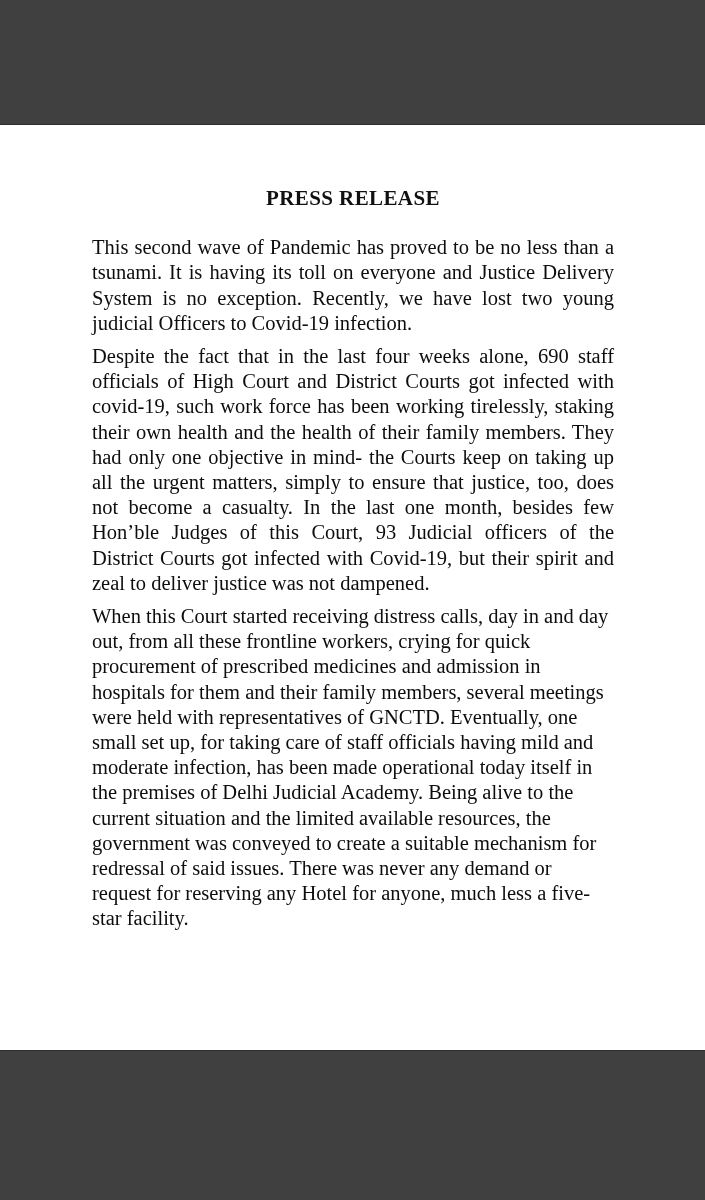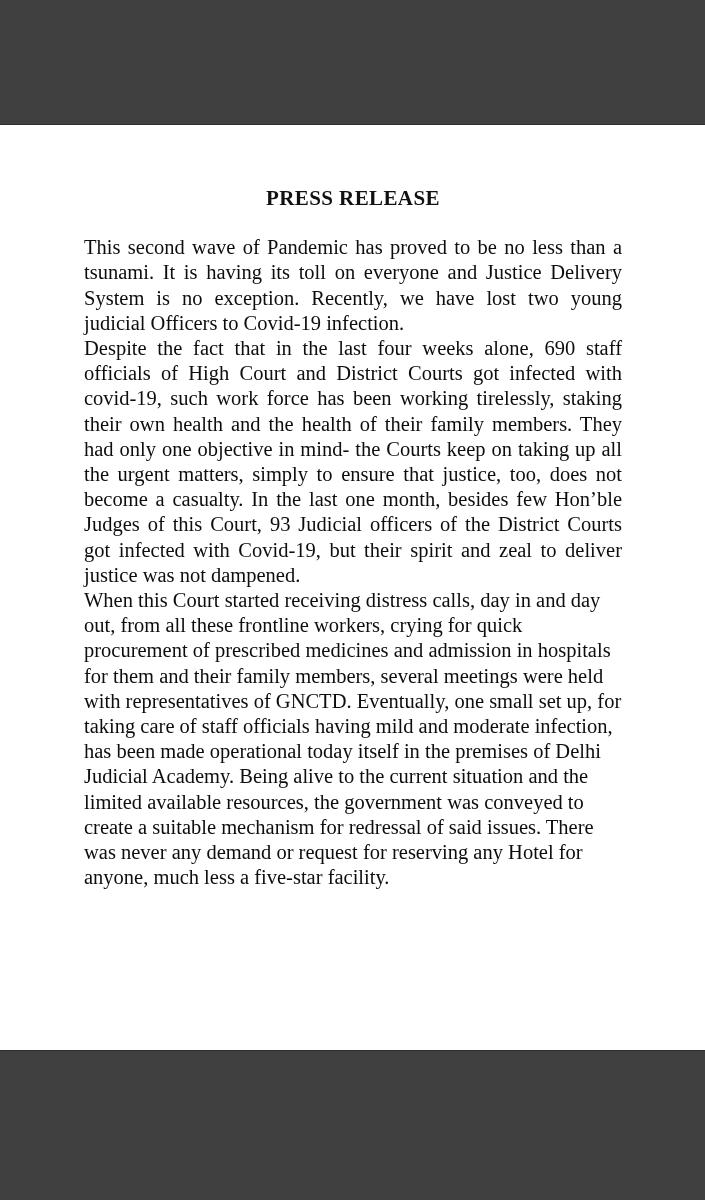--- a/index.html
+++ b/index.html
@@ -60,21 +60,21 @@
   }
   .body-block {
     margin-top: 25px;
   }
   .para {
     text-align: justify;
     text-justify: inter-word;
     font-size: 20.5px;
     line-height: 25.2px;
     color: #0d0d0d;
-    margin: 0;
+    margin: 8px;
     padding: 0;
     hyphens: none;
     -webkit-hyphens: none;
   }
   .para:last-child {
     text-align: left;
   }
   
 </style>
 </head>

